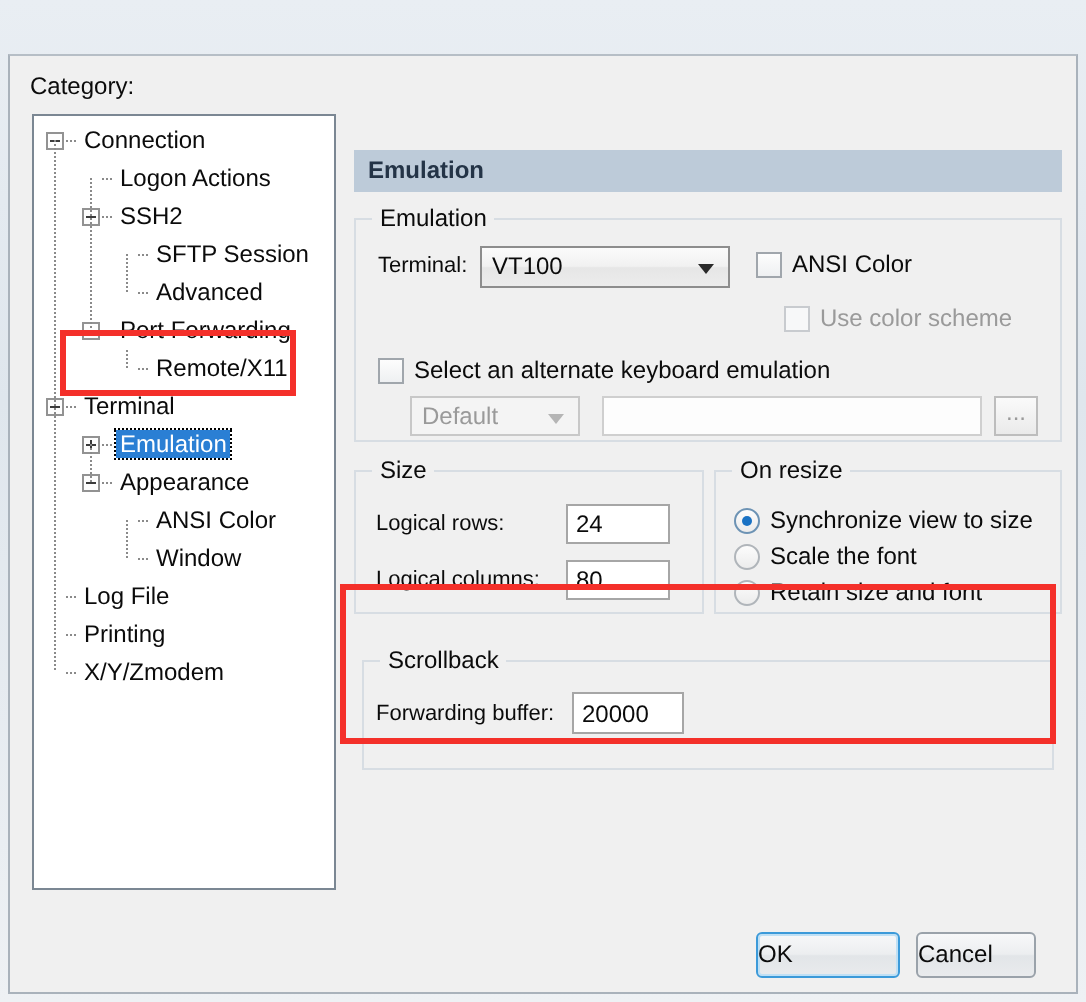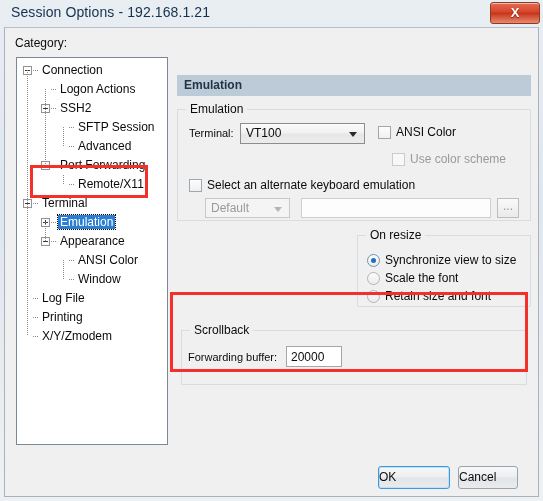--- a/index.html
+++ b/index.html
@@ -220,26 +220,20 @@
     border:3px solid #f4302a;
     box-sizing:border-box;
     pointer-events:none;
   }
 </style>
 </head>
 <body>
 
 <div id="window">
 
-  <div id="titlebar">
-    <div id="title-text">Session Options - 192.168.1.21</div>
-    <div id="close-btn">
-      <div class="glyph">X</div>
-    </div>
-  </div>
 
   <div id="client">
 
     <div id="category-label">Category:</div>
 
     <div id="tree">
         <div class="exp" style="left: 6px; top: 8px;"></div>
         <div class="hline" style="left: 16px; top: 12px; width: 6px;"></div>
         <div class="tnode" style="left: 23px; top: 4px;"><span class="lbl">Connection</span></div>
         <div class="hline" style="left: 34px; top: 31px; width: 6px;"></div>
@@ -317,20 +311,29 @@
         <span class="arrow"></span>
       </div>
 
       <input class="txt disabled" style="left: 123px; top: 88px; width: 190px; height: 20px;" disabled="" value="">
 
       <div class="btn-small" style="left:319px;top:88px;width:22px;height:20px;">
         <span>...</span>
       </div>
     </div>
 
+    <div class="group" style="left:172px;top:207px;width:175px;height:72px;">
+      <div class="gtitle">Size</div>
+
+      <div class="lab" style="left:10px;top:20px;">Logical rows:</div>
+      <input class="txt" style="left: 105px; top: 16px; width: 52px; height: 20px;" value="24">
+
+      <div class="lab" style="left:10px;top:48px;">Logical columns:</div>
+      <input class="txt" style="left: 105px; top: 44px; width: 52px; height: 20px;" value="80">
+    </div>
 
     <div class="group" style="left:352px;top:207px;width:174px;height:72px;padding-left:20px;">
       <div class="gtitle">On resize</div>
 
       <div class="rb on" style="left:9px;top:17px;">
         <span class="circ"></span>
         <span class="rl">Synchronize view to size</span>
       </div>
       <div class="rb" style="left:9px;top:35px;">
         <span class="circ"></span>

